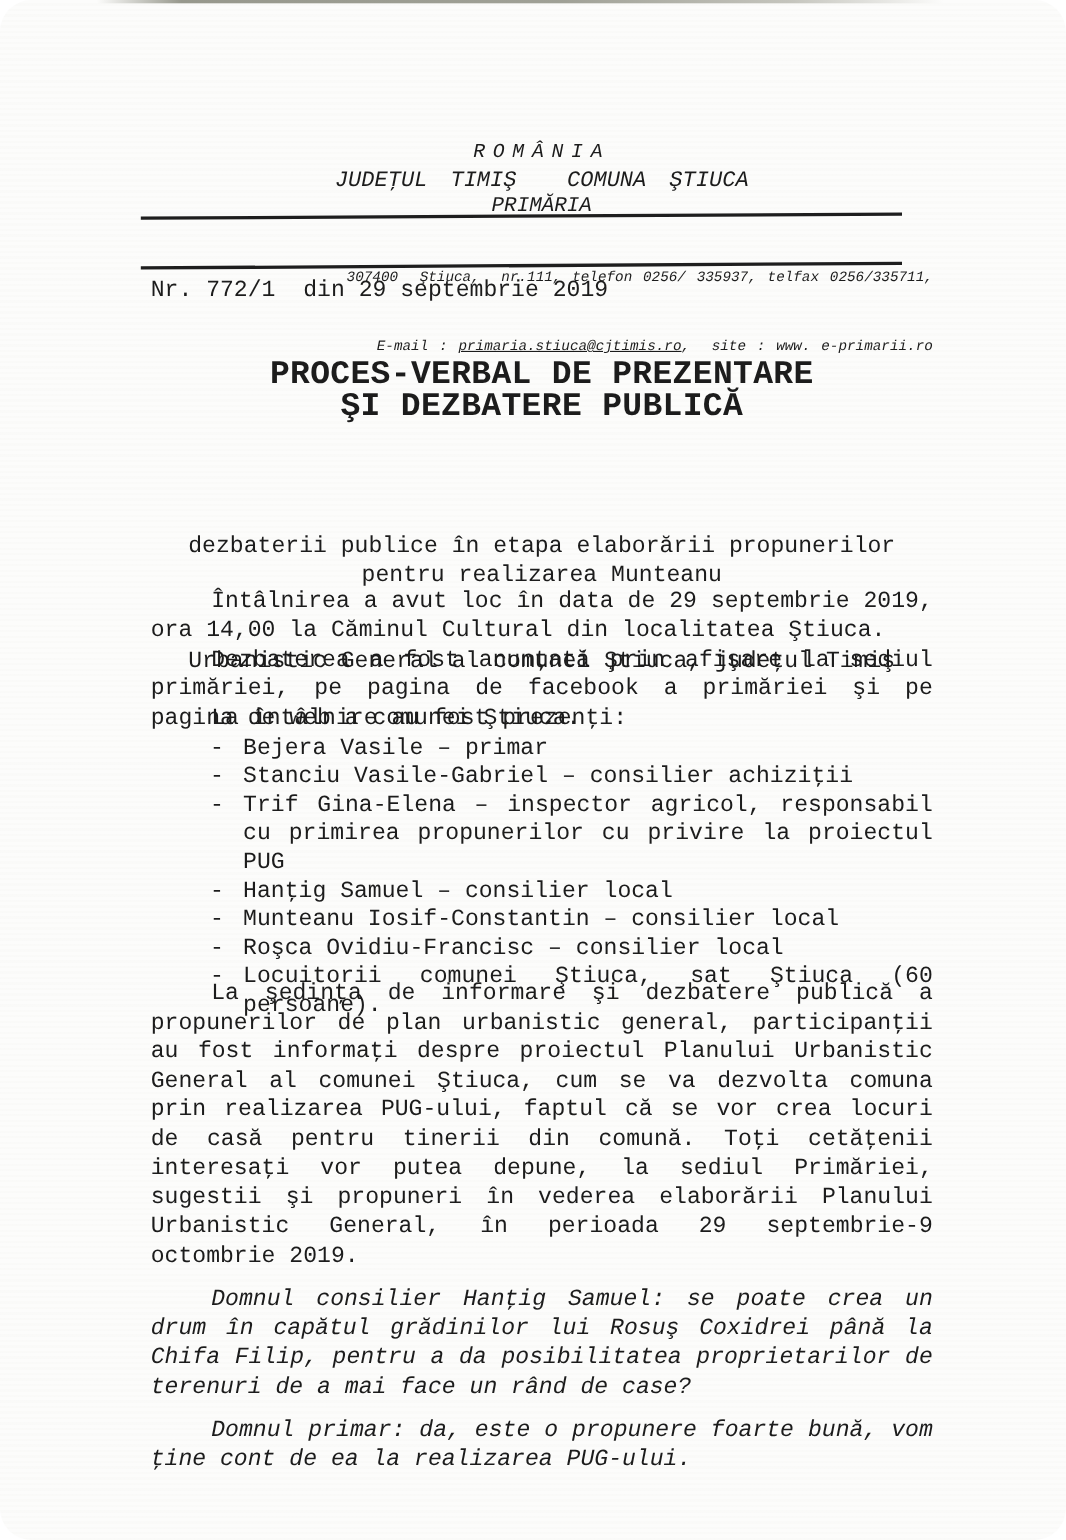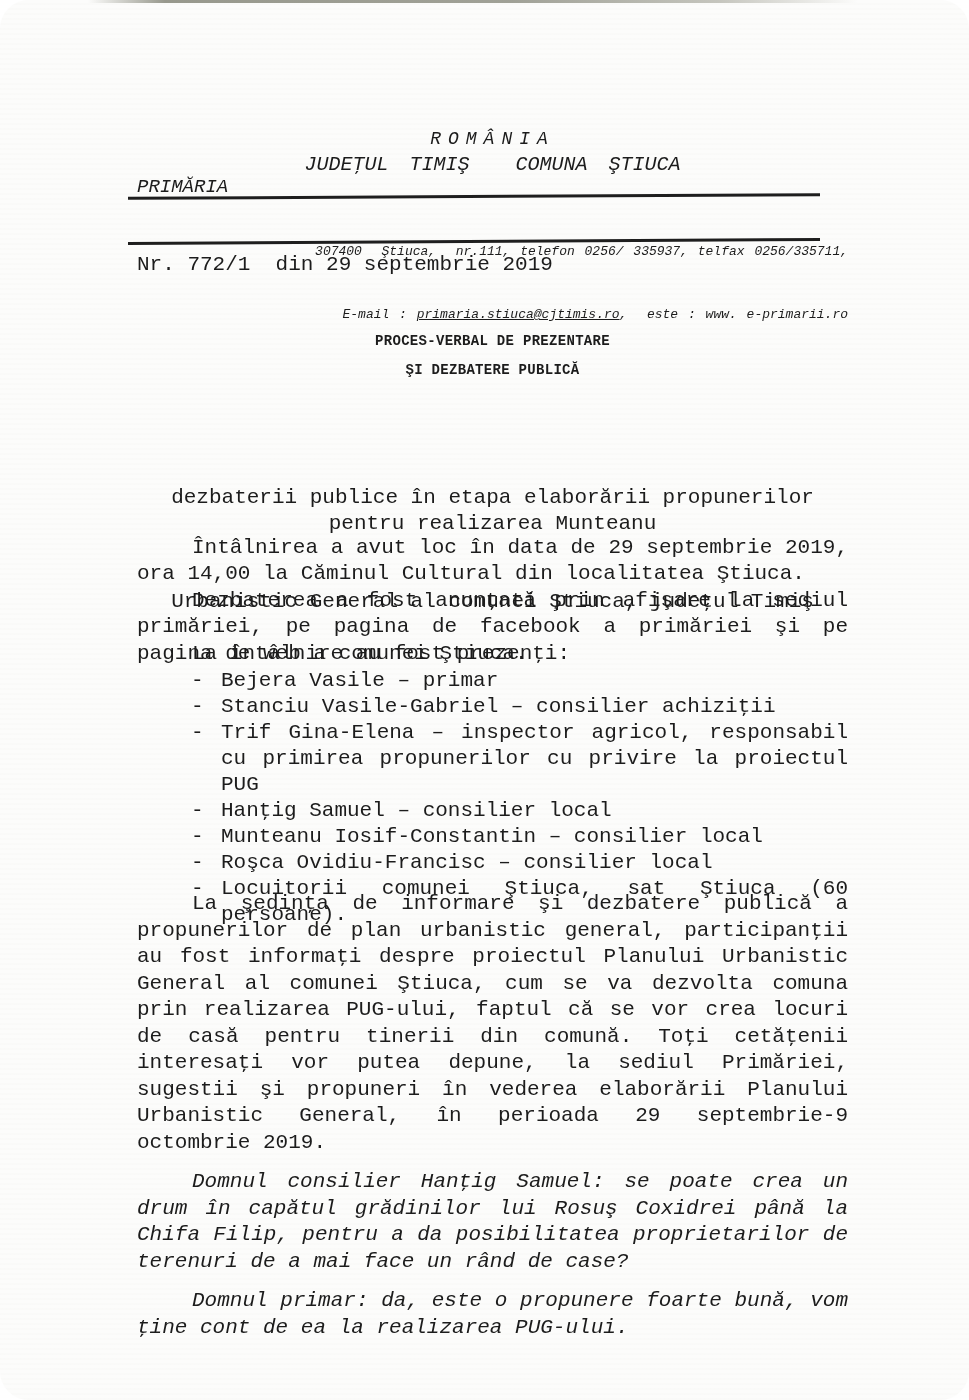--- a/index.html
+++ b/index.html
@@ -41,21 +41,21 @@
     font-size: 18px; letter-spacing: 7px;
   }
   .hdr-row {
     position: absolute; top: 153px; width: 100%;
     display: flex; justify-content: center; gap: 46px;
     font-style: italic; font-size: 20px; align-items: center;
   }
   .hdr-row span { word-spacing: 9px; }
   .hdr-inst {
     position: absolute; top: 176px; width: 100%;
-    font-style: italic; font-size: 19px;
+    text-align: center; font-style: italic; font-size: 19px;
   }
 
   .rule {
     position: absolute; left: -9px; width: 692px; height: 3px;
     background: #1e1e1e;
   }
   .rule1 { top: 195px; transform: rotate(-0.3deg); }
   .rule2 { top: 240px; transform: rotate(-0.35deg); }
 
   .hdr-addr {
@@ -67,21 +67,21 @@
   .u { text-decoration: underline; }
 
   .ref {
     position: absolute; top: 253px; left: 0;
     font-size: 21px; white-space: pre-wrap;
   }
 
   .title {
     position: absolute; top: 327px; width: 100%;
     text-align: center; font-weight: bold;
-    font-size: 14px; line-height: 29px; letter-spacing: 0.3px;
+    font-size: 30px; line-height: 29px; letter-spacing: 0.3px;
   }
 
   .intro {
     position: absolute; top: 433px; width: 100%;
     text-align: center; font-size: 21px; line-height: 26px;
     white-space: pre-wrap;
   }
 
   .para {
     margin: 0; font-size: 21px; line-height: 26.4px;
@@ -118,21 +118,21 @@
       <span>JUDEŢUL TIMIŞ</span>
       <span>COMUNA ŞTIUCA</span>
     </div>
 
     <div class="hdr-inst">PRIMĂRIA</div>
 
     <div class="rule rule1"></div>
 
     <div class="hdr-addr">
       <div>307400  Ştiuca,  nr.111, telefon 0256/ 335937, telfax 0256/335711,</div>
-      <div><span>E-mail : </span><span class="u">primaria.stiuca@cjtimis.ro</span><span>,  este : www. e-primarii.ro</span></div>
+      <div><span>E-mail : </span><span class="u">primaria.stiuca@cjtimis.ro</span><span>,  site : www. e-primarii.ro</span></div>
     </div>
 
     <div class="rule rule2"></div>
 
     <div class="ref">Nr. 772/1  din 29 septembrie 2019</div>
 
     <div class="title">
       <div>PROCES-VERBAL DE PREZENTARE</div>
       <div>ŞI DEZBATERE PUBLICĂ</div>
     </div>

